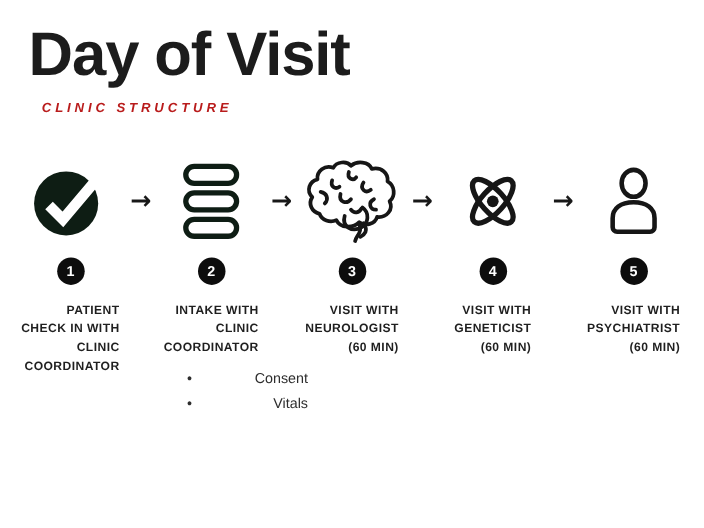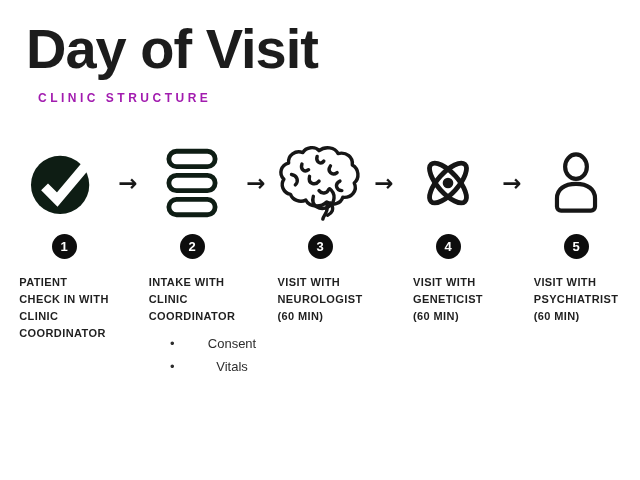--- a/index.html
+++ b/index.html
@@ -7,43 +7,44 @@
     width:640px;height:480px;background:#ffffff;overflow:hidden;
     font-family:"Liberation Sans","DejaVu Sans",sans-serif;color:#1b1b1b;
   }
   .page{position:relative;width:640px;height:480px;}
   .title{
     margin:20px 0 0 26px;font-size:56px;font-weight:700;letter-spacing:-1px;
     line-height:1.05;color:#1c1c1c;
   }
   .subtitle{
     margin:12px 0 0 38px;font-size:12px;font-weight:bold;letter-spacing:3.5px;
-    color:#a21caf;
+    color:#b91c1c;
+    font-style:italic;
   }
   .flow{
     margin-top:40px;padding:0 10px;display:flex;align-items:flex-start;
   }
   .step{width:108px;display:flex;flex-direction:column;align-items:center;flex:0 0 108px;}
   .icon-box{height:76px;display:flex;align-items:center;justify-content:center;}
   .arrow{
     width:20px;flex:0 0 20px;height:76px;display:flex;align-items:center;justify-content:center;
     font-family:"DejaVu Sans",sans-serif;font-size:23px;font-weight:bold;color:#181818;
   }
   .badge{
     margin-top:13px;width:25px;height:25px;border-radius:50%;background:#0d0d0d;
     color:#ffffff;font-size:13px;font-weight:bold;display:flex;align-items:center;
     justify-content:center;
   }
   .step-label{
     margin-top:15px;font-size:11px;font-weight:bold;letter-spacing:0.4px;
-    line-height:1.55;text-align:left;white-space:pre-line;color:#1f1f1f;
+    line-height:1.55;text-align:right;white-space:pre-line;color:#1f1f1f;
   }
   ul.bullets{
     list-style:none;margin:10px 0 0 30px;padding:0;width:112px;
-    align-self:flex-start;font-size:13px;color:#2d2d2d;line-height:1.45;text-align:center;
+    align-self:flex-start;font-size:13px;color:#2d2d2d;line-height:1.45;text-align:right;
   }
   ul.bullets li{position:relative;padding-left:16px;margin-bottom:4px;}
   ul.bullets li::before{content:"\2022";position:absolute;left:2px;top:0;color:#2d2d2d;}
   svg{display:block;}
 </style>
 </head>
 <body>
 
 <div class="page">
 

